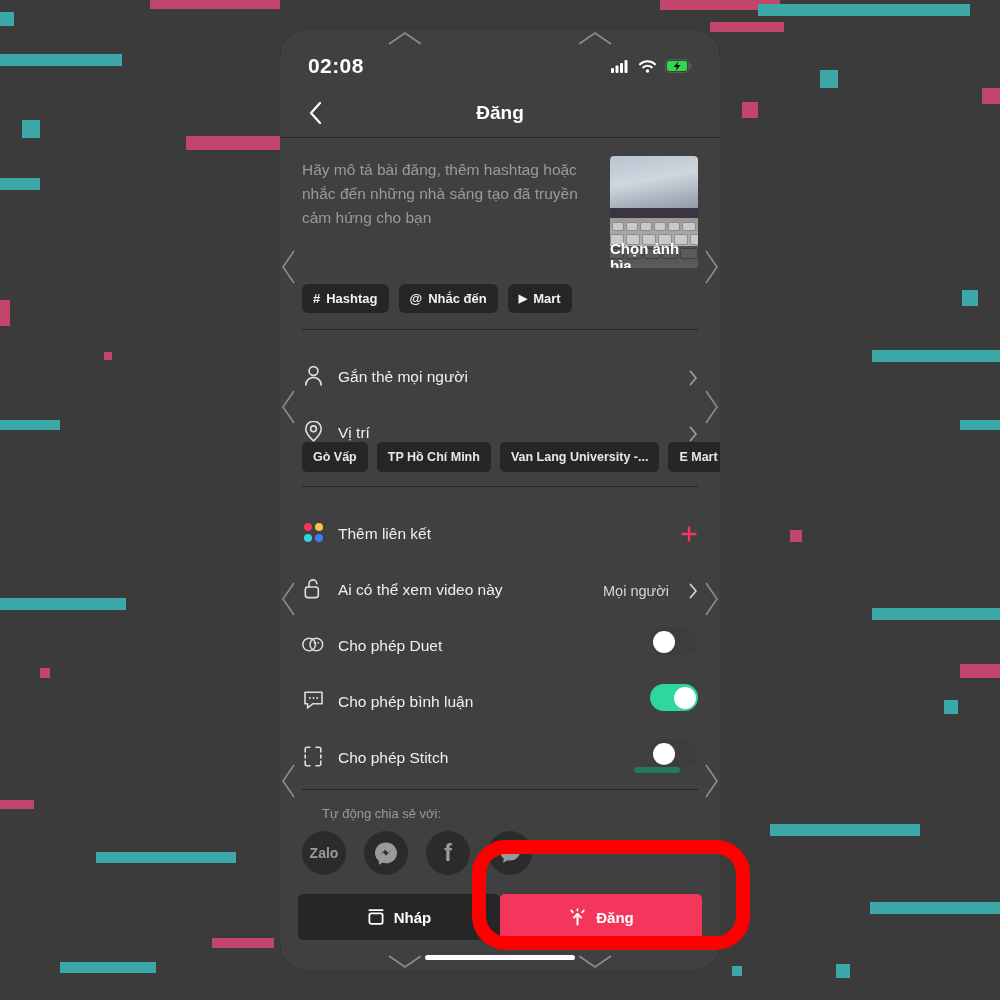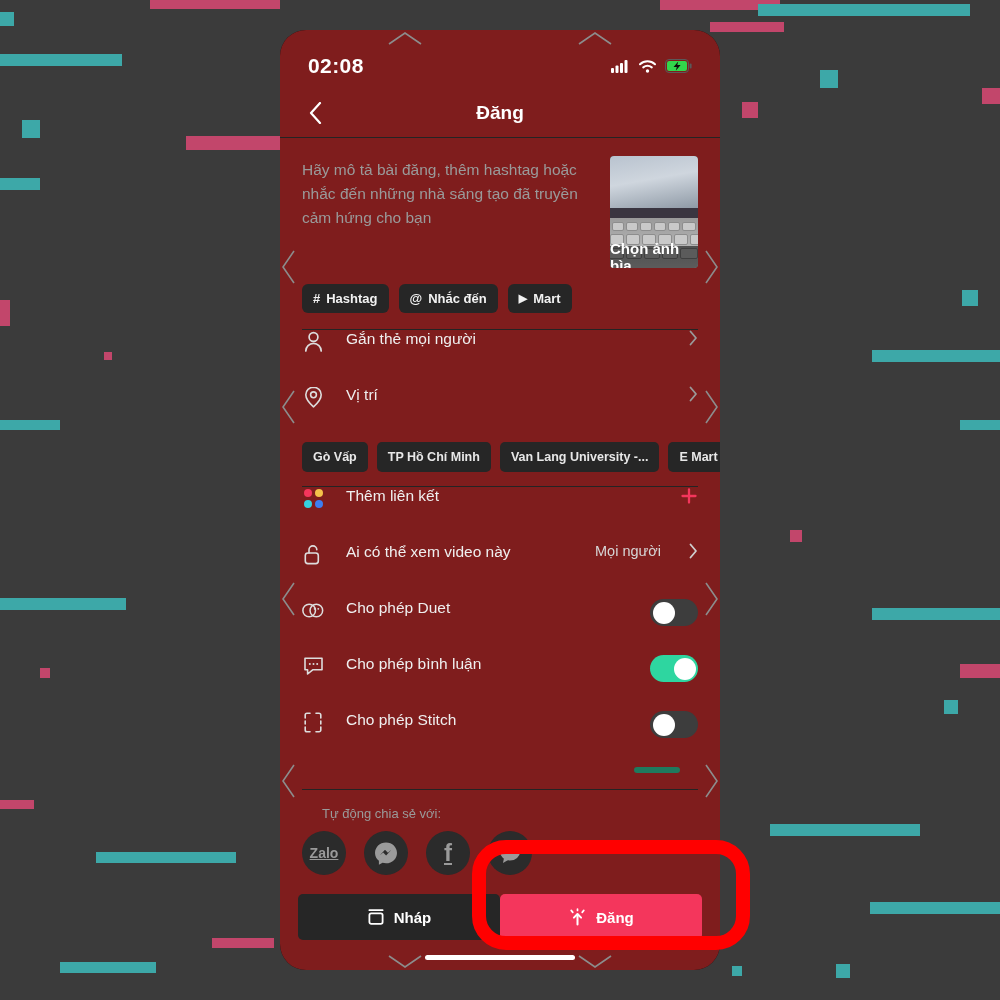--- a/index.html
+++ b/index.html
@@ -17,21 +17,21 @@
   
   #device {
     position: absolute;
     left: 280px; top: 30px;
     width: 440px; height: 940px;
     background: #0d0d0d;
     border-radius: 26px;
     overflow: hidden;
     color: #fff;
   }
-  #screen { position: absolute; inset: 0; background: #7f1d1d; }
+  #screen { position: absolute; inset: 0; background: #404040; }
 
   
   .chev { position: absolute; stroke: #8c8c8c; stroke-width: 2.2; fill: none; }
 
   
   #statusbar {
     height: 58px; display: flex; align-items: center;
     justify-content: space-between; padding: 14px 28px 0 28px;
   }
   #clock { font-size: 21px; font-weight: 700; letter-spacing: .4px; }
@@ -75,22 +75,22 @@
   .chip {
     background: #262626; border-radius: 6px;
     padding: 7px 11px; font-size: 13px; font-weight: 700;
     display: flex; align-items: center; gap: 6px; color: #f2f2f2;
   }
 
   .divider { height: 1px; background: #242424; margin: 0 22px; }
 
   
   .row {
-    height: 56px; display: flex; align-items: flex-start;
-    padding: 0 22px; gap: 22px;
+    height: 56px; display: flex; align-items: flex-end;
+    padding: 0 22px; gap: 14px;
   }
   .row .ic { width: 22px; height: 22px; flex-shrink: 0; display:flex; align-items:center; justify-content:center; }
   .row .lbl { flex: 1; font-size: 15.5px; color: #efefef; }
   .row .val { font-size: 14.5px; color: #d6d6d6; margin-right: 6px; }
 
   
   #locchips { display: flex; gap: 9px; padding: 0 8px 14px 22px; overflow: hidden; }
   .locchip {
     background: #262626; border-radius: 5px; padding: 8px 11px;
     font-size: 12.5px; font-weight: 700; color: #e8e8e8; white-space: nowrap;
@@ -109,21 +109,21 @@
   .tgl.off .knob { left: 2.5px; }
 
   #greenstub { position:absolute; right:40px; width:46px; height:6px; border-radius:3px; background:#1f7a5e; }
 
   
   #sharelabel { font-size: 13px; color: #9a9a9a; padding: 0 22px 10px 8px; margin-left: 34px; }
   #shareicons { display: flex; gap: 18px; padding: 0 22px 0 22px; }
   .sicon {
     width: 44px; height: 44px; border-radius: 50%; background: #2b2b2b;
     display: flex; align-items: center; justify-content: center;
-    font-size: 14px; font-weight: 700; color: #9a9a9a; text-decoration: underline;
+    font-size: 14px; font-weight: 700; color: #9a9a9a;
   }
 
   
   #footer { position: absolute; left: 0; right: 0; bottom: 30px; display: flex; padding: 0 18px; }
   #draftbtn {
     flex: 1; height: 46px; background: #262626; border-radius: 5px;
     display:flex; align-items:center; justify-content:center; gap: 9px;
     font-size: 15px; font-weight: 700; color: #fff;
   }
   #postbtn {

